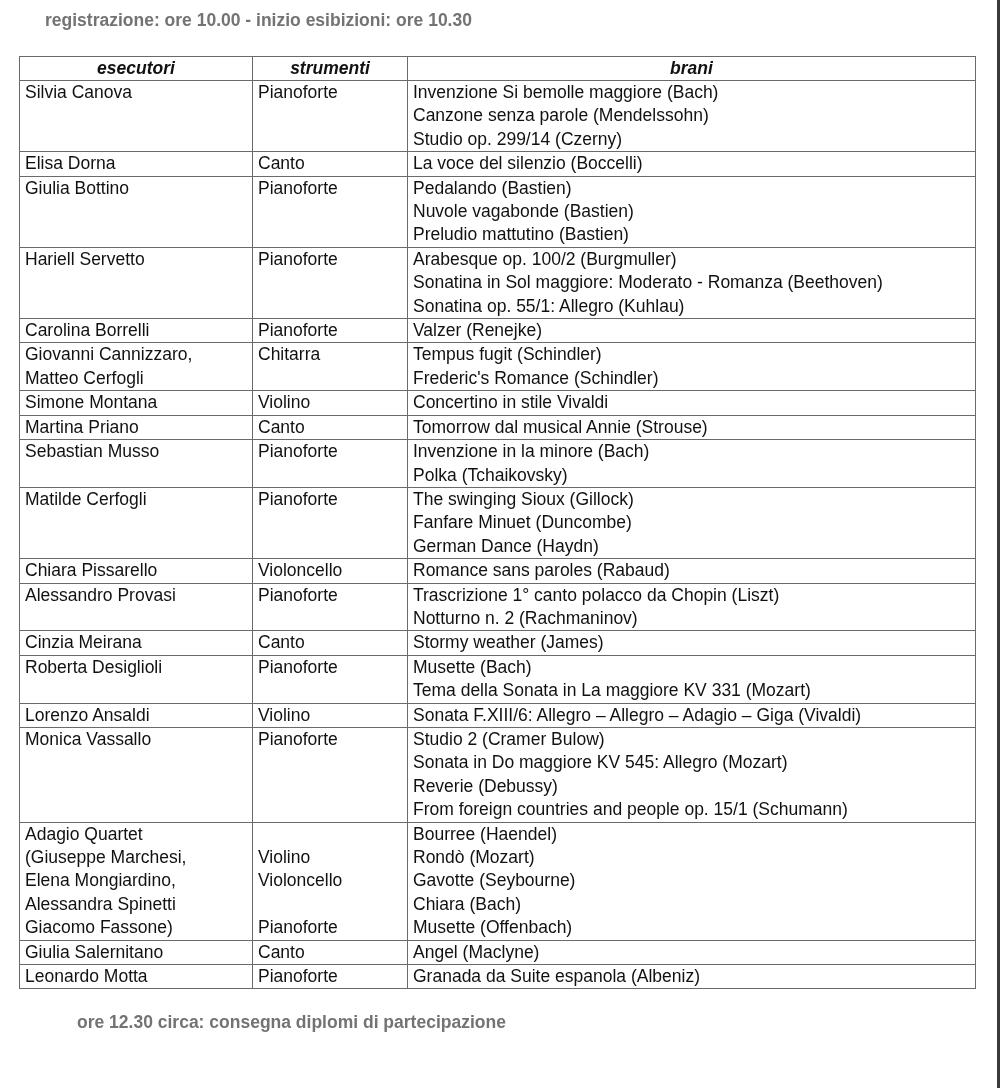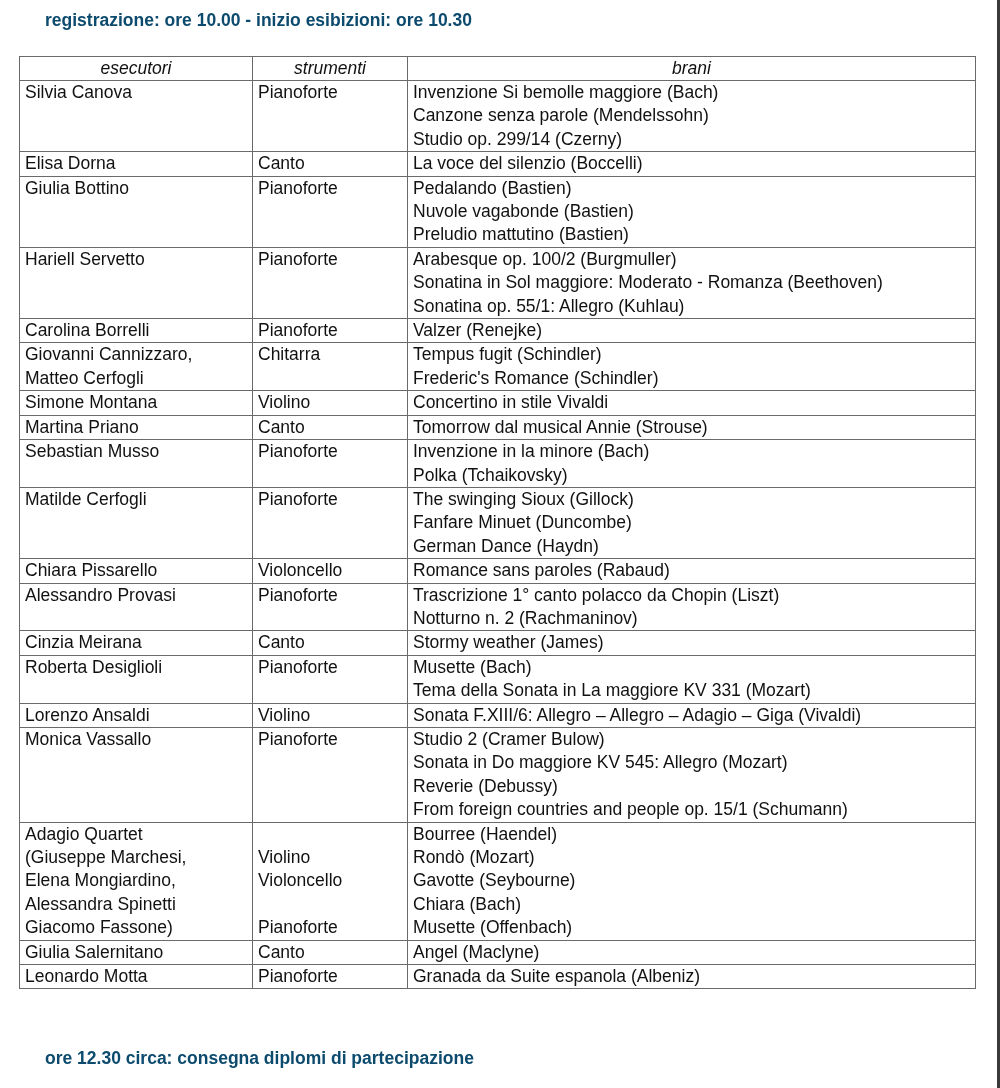--- a/index.html
+++ b/index.html
@@ -2,35 +2,35 @@
 <html><head>
 <meta charset="utf-8">
 <style>
   html, body { margin: 0; padding: 0; }
   body {
     width: 1000px; height: 1088px; background: #ffffff; position: relative; overflow: hidden;
     font-family: "Liberation Sans", sans-serif; color: #111111;
   }
   .edge-bar { position: absolute; top: 0; right: 0; width: 3px; height: 1088px; background: #3a3a3a; }
   .heading {
-    position: absolute; left: 45px; font-weight: bold; font-size: 17.5px; color: #0c4a6e;
+    position: absolute; left: 45px; font-weight: bold; font-size: 17.5px; color: #737373;
     white-space: nowrap;
   }
   .heading.top { top: 10px; }
-  .heading.bottom { top: 1048px; }
+  .heading.bottom { top: 1012px; margin-left: 32px; }
   table.program {
     position: absolute; left: 19px; top: 56px; width: 956px;
     border-collapse: collapse; table-layout: fixed;
     font-size: 17.5px; line-height: 23.4px;
   }
   table.program th, table.program td {
     border: 1.5px solid #6a6a6a; padding: 0 5px; vertical-align: top; text-align: left;
   }
   table.program th {
-    font-weight: normal; font-style: italic; text-align: center; height: 23px; line-height: 23px;
+    font-weight: bold; font-style: italic; text-align: center; height: 23px; line-height: 23px;
   }
   col.c1 { width: 233px; } col.c2 { width: 155px; } col.c3 { width: 568px; }
   .line { display: block; white-space: nowrap; }
   .line.empty { height: 23.4px; }
   .it { }
 </style>
 </head>
 <body>
 
 <div class="edge-bar"></div>

